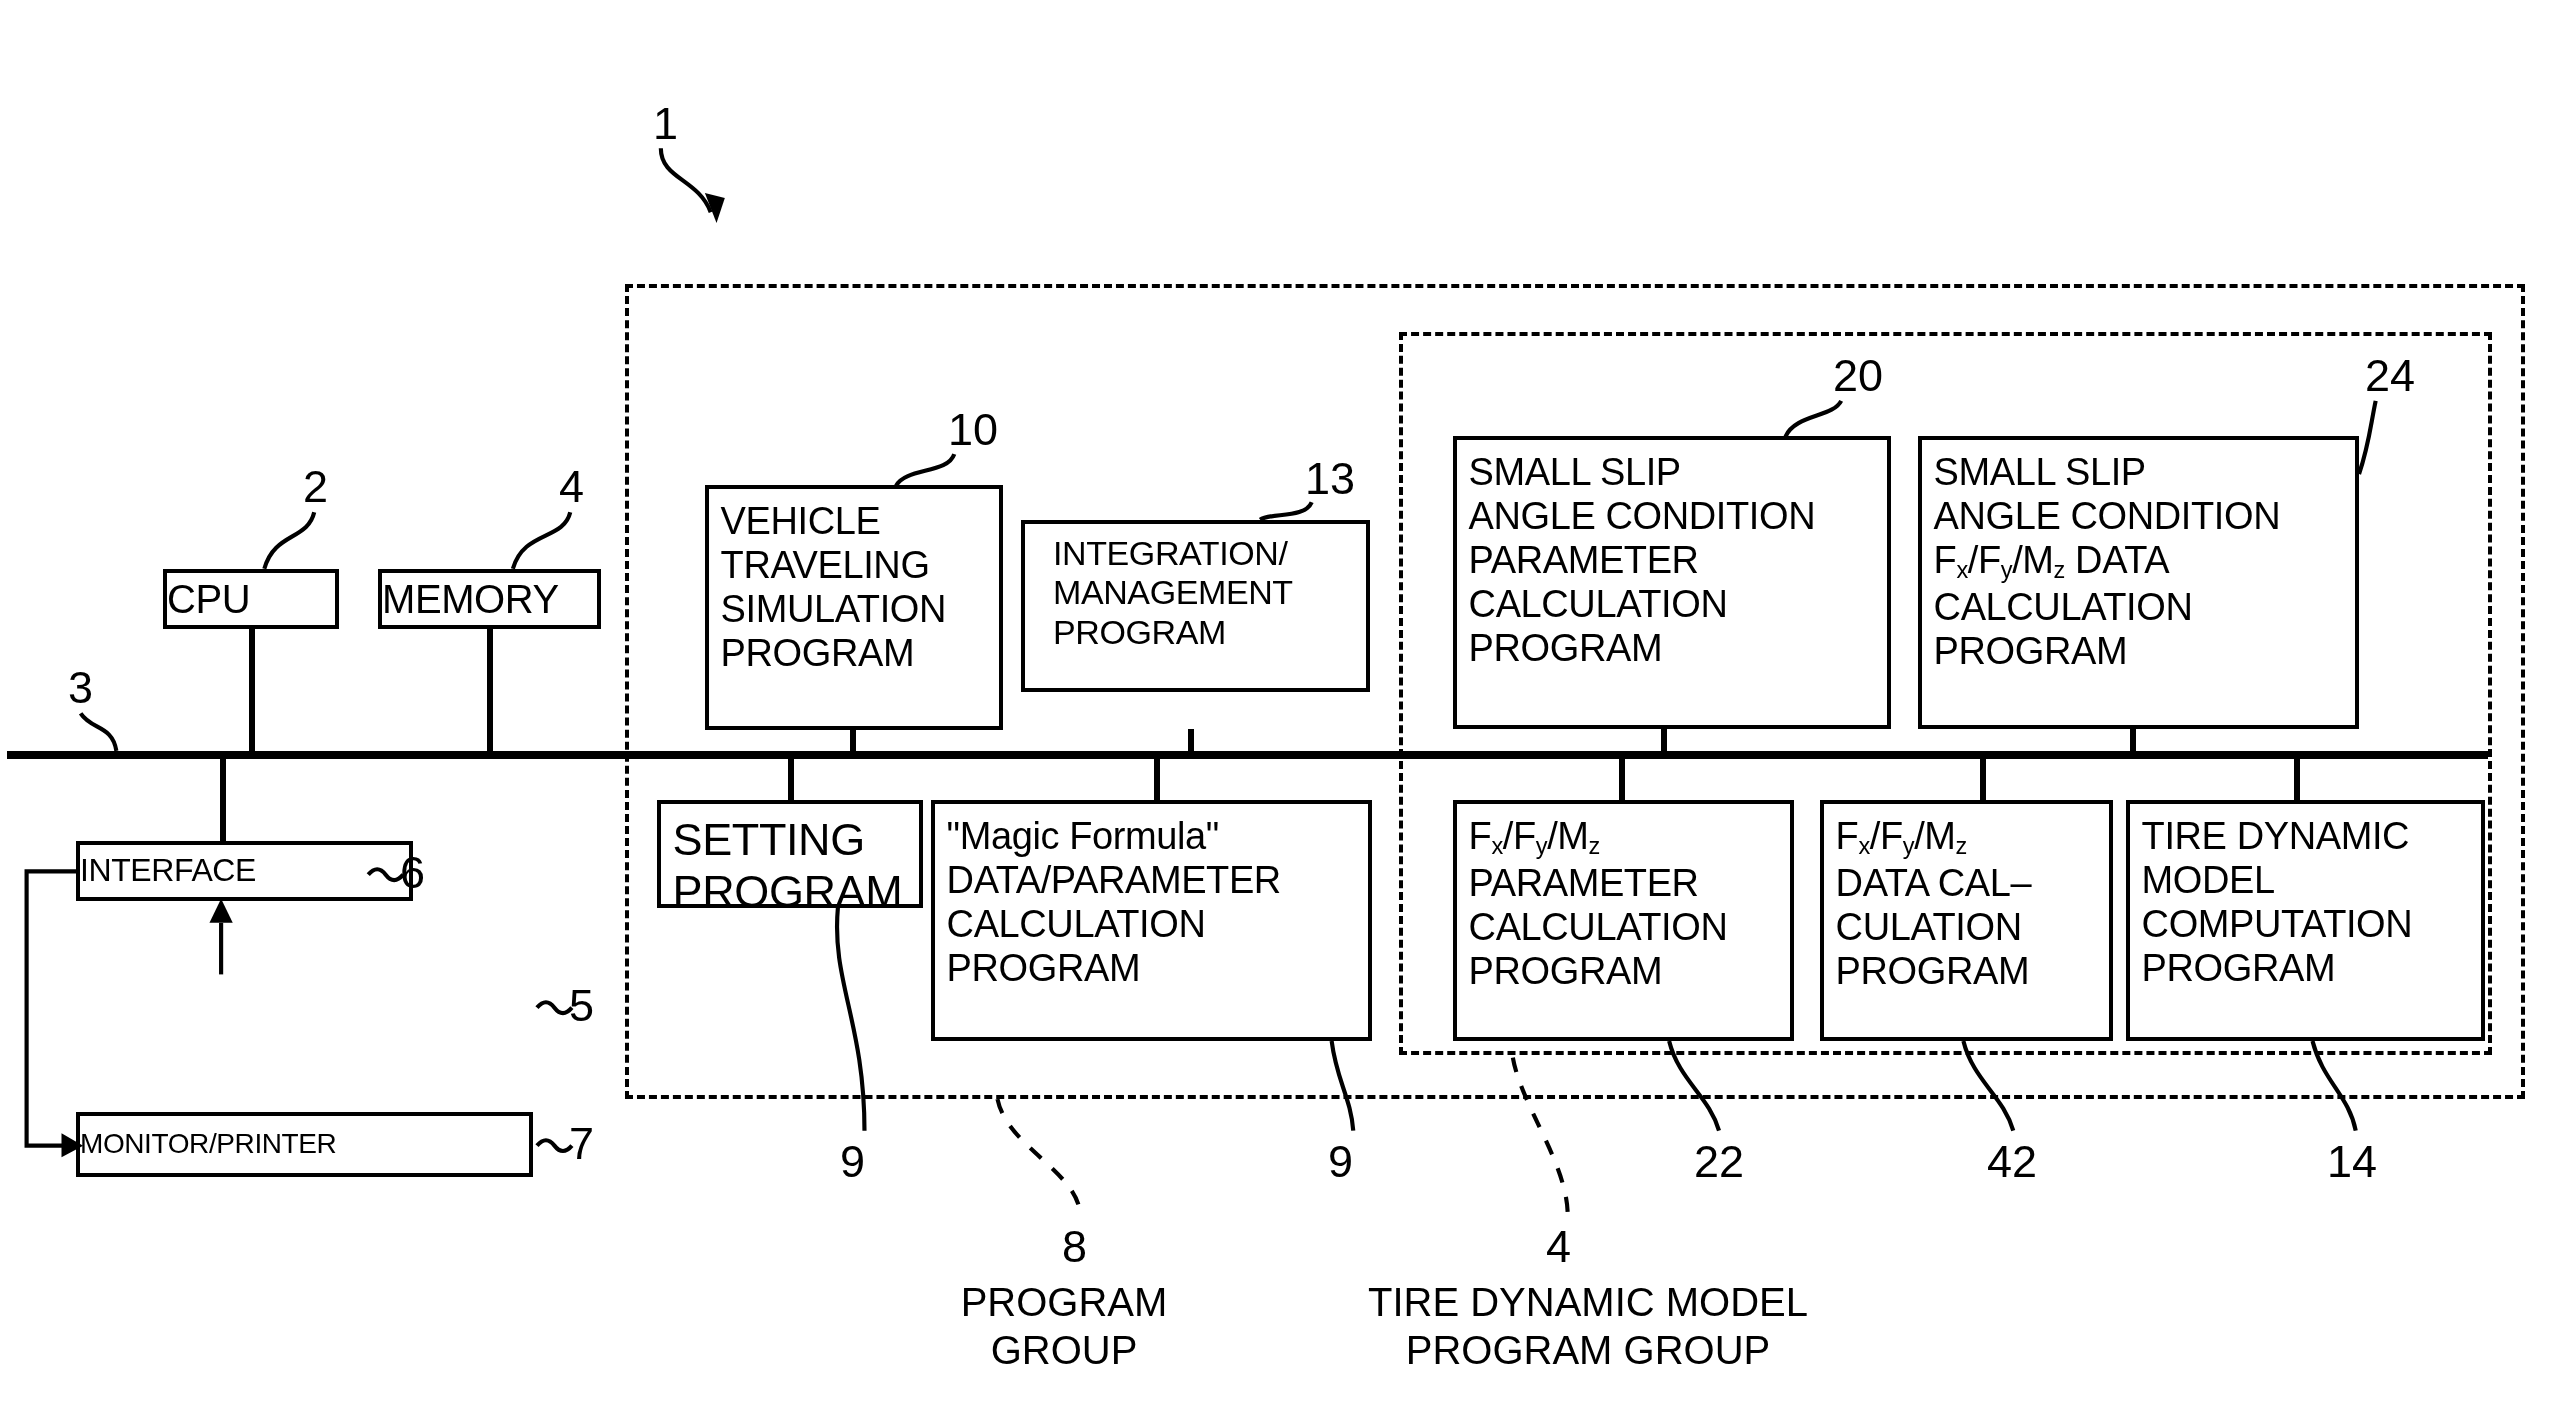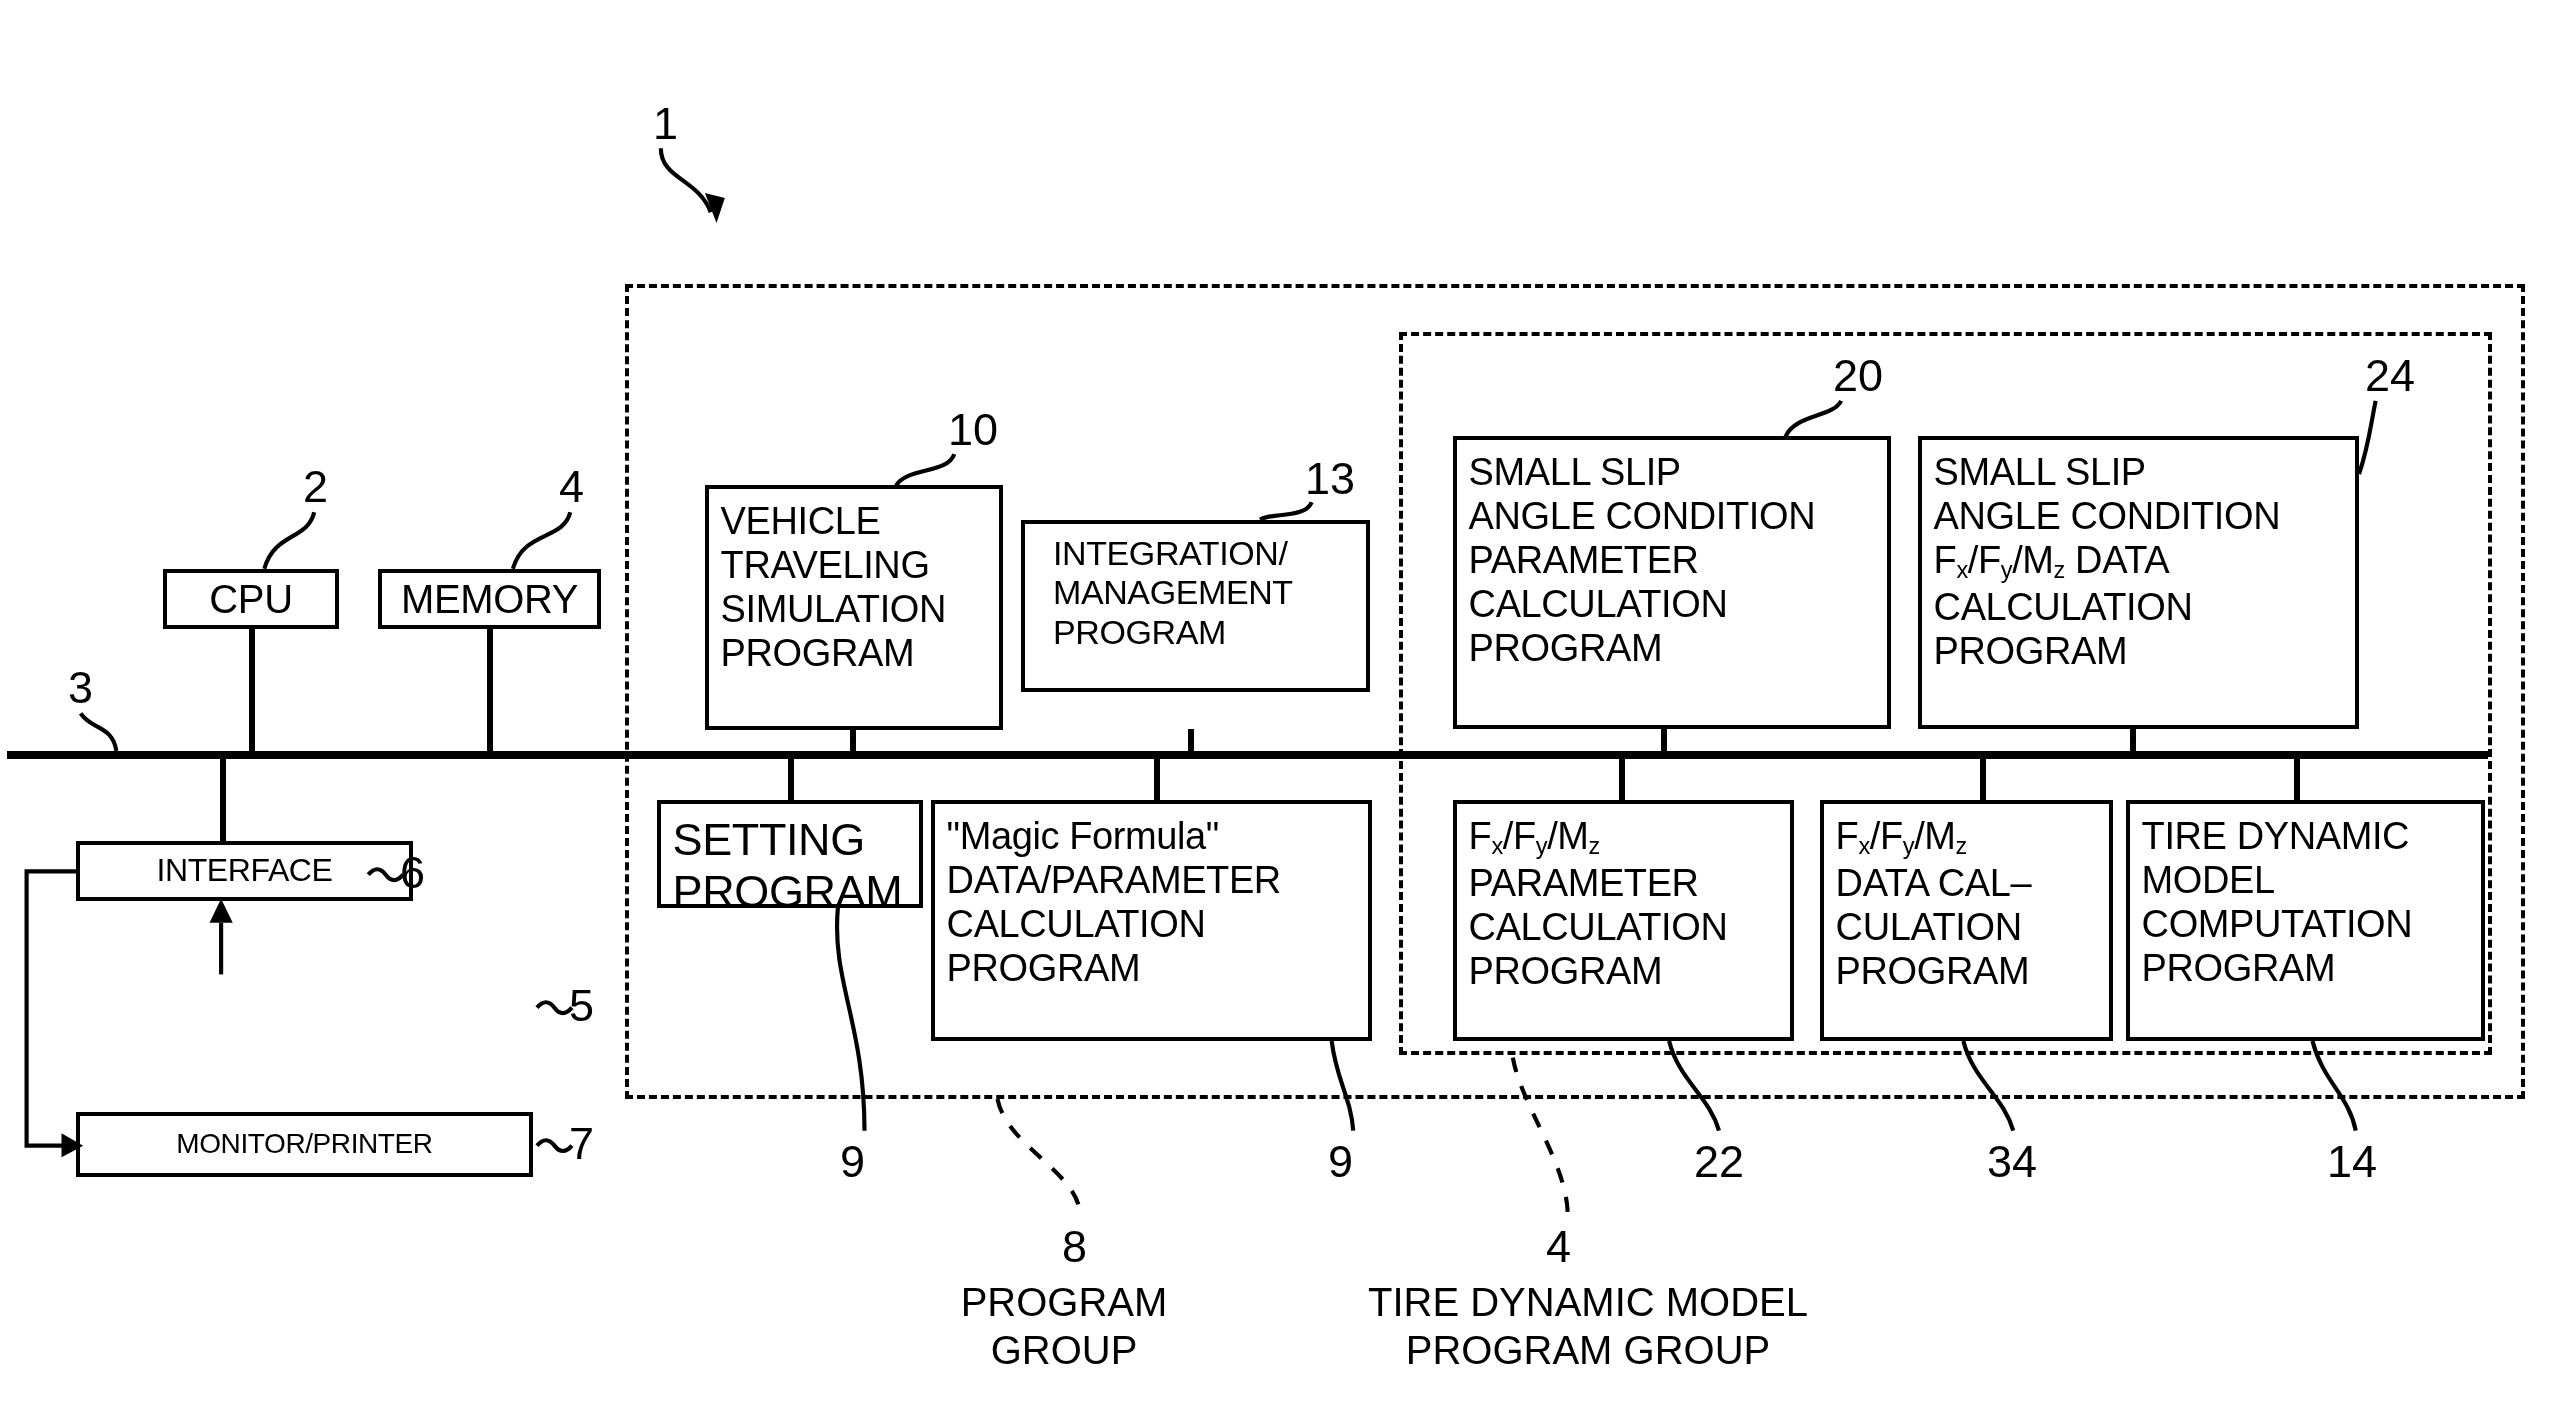--- a/index.html
+++ b/index.html
@@ -28,21 +28,20 @@
     color: #000000;
     font-family: "Liberation Sans", sans-serif;
     line-height: 1.16;
     letter-spacing: -0.4px;
     white-space: pre-line;
     z-index: 6;
   }
   .box.center {
     display: flex;
     align-items: center;
-    justify-content: center;
     text-align: center;
   }
   .box.topleft {
     padding: 10px 0 0 11.6px;
     text-align: left;
   }
 
   
   .dashbox {
     position: absolute;
@@ -192,21 +191,21 @@
   <div class="ref" style="left:400px; top:850px;">6</div>
   <div class="ref" style="left:569px; top:983px;">5</div>
   <div class="ref" style="left:569px; top:1121px;">7</div>
   <div class="ref" style="left:948px; top:407px;">10</div>
   <div class="ref" style="left:1305px; top:456px;">13</div>
   <div class="ref" style="left:1833px; top:353px;">20</div>
   <div class="ref" style="left:2365px; top:353px;">24</div>
   <div class="ref" style="left:840px; top:1139px;">9</div>
   <div class="ref" style="left:1328px; top:1139px;">9</div>
   <div class="ref" style="left:1694px; top:1139px;">22</div>
-  <div class="ref" style="left:1987px; top:1139px;">34</div>
+  <div class="ref" style="left:1987px; top:1139px;">42</div>
   <div class="ref" style="left:2327px; top:1139px;">14</div>
   <div class="ref" style="left:1062px; top:1224px;">8</div>
   <div class="ref" style="left:1546px; top:1224px;">4</div>
 
   <div class="caption" style="left:898px; top:1278px; width:332px;">PROGRAM
 GROUP</div>
   <div class="caption" style="left:1272px; top:1278px; width:632px;">TIRE DYNAMIC MODEL
 PROGRAM GROUP</div>
 
   <svg class="overlay" viewBox="0 0 3099 1697">

